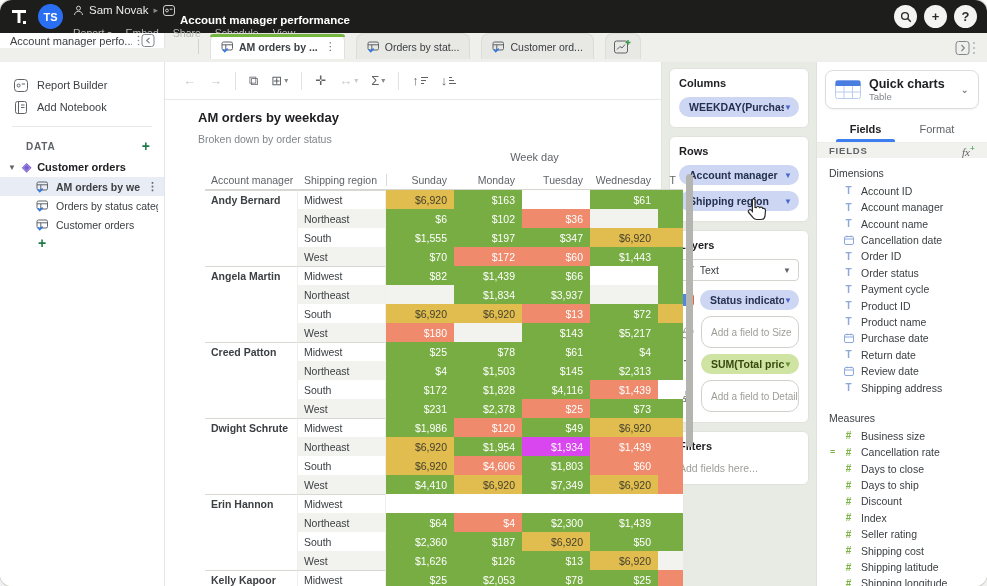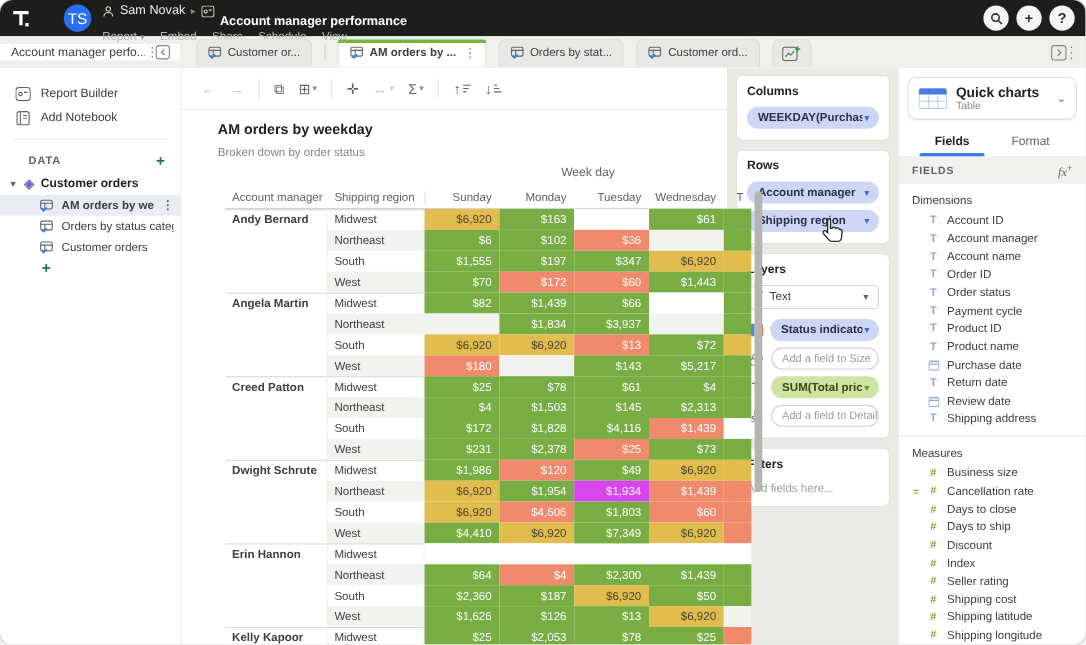--- a/index.html
+++ b/index.html
@@ -4,35 +4,35 @@
 <style>
   * { margin:0; padding:0; box-sizing:border-box; }
   html,body { background:#fff; font-family:"Liberation Sans", sans-serif; }
   .window { position:relative; width:987px; height:586px; border-radius:12px; overflow:hidden;
             box-shadow:0 0 0 1px #cfcfca, 0 6px 18px rgba(0,0,0,.15); background:#fff; }
 
   
   .topbar { height:33px; background:#1d1d1b; display:flex; align-items:center; color:#fff; }
   .logo { width:38px; height:33px; display:flex; align-items:center; justify-content:center; }
   .avatar { width:25px; height:25px; border-radius:50%; background:#2a6ff1; color:#fff;
-            font-size:14px; font-weight:normal; display:flex; align-items:center; justify-content:center; margin-left:20px; }
+            font-size:11px; font-weight:bold; display:flex; align-items:center; justify-content:center; margin-left:0; }
   .crumbwrap { margin-left:10px; display:flex; flex-direction:column; justify-content:center; gap:1px; }
   .crumbs { display:flex; align-items:center; gap:5px; font-size:11.5px; }
   .crumb-user { color:#ececea; }
   .crumb-sep { color:#8a8a86; font-size:9px; }
   .crumb-page { color:#ffffff; font-weight:bold;margin-top:20px; }
   .topmenu { display:flex; gap:14px; font-size:10.5px; color:#b9b9b5; }
   .menu-item { cursor:default; display:flex; align-items:center; gap:3px; }
   .caret-sm { font-size:8px; color:#9a9a96; }
   .topbar-right { margin-left:auto; margin-right:10px; display:flex; gap:7px; }
   .circlebtn { width:23px; height:23px; border-radius:50%; background:#f4f4f2; color:#2b2b29;
                display:flex; align-items:center; justify-content:center; font-size:13px; font-weight:bold; }
 
   
-  .tabrow { height:29px; background:#efefeb; display:flex; align-items:center; }
+  .tabrow { height:29px; background:#efefeb; display:flex; align-items:flex-start;gap:20px; }
   .sb-header { width:165px; background:#fff; border-right:1px solid #e4e4e0; display:flex; align-items:center;
                padding:0 8px 0 10px; gap:4px; }
   .sb-header-title { flex:1; font-size:11px; color:#3c4043; white-space:nowrap; overflow:hidden; }
   .tabs { display:flex; align-items:flex-end; padding-left:13px; gap:11px; flex:1; }
   .tab { height:26px; border-radius:8px 8px 0 0; background:#e8e8e4; border:1px solid #dcdcd8; border-bottom:none;
          display:flex; align-items:center; gap:5px; padding:0 10px; font-size:10.5px; color:#3c4043; position:relative; }
   .tab.active { background:#fff; border-color:#e0e0dc; font-weight:bold; padding-right:6px; }
   .tab.active::before { content:""; position:absolute; top:0; left:-1px; right:-1px; height:3px;
                         background:#74b63e; border-radius:8px 8px 0 0; }
   .tabdots { color:#5f6368; font-weight:normal; padding:0 2px; font-size:11px; }
@@ -99,21 +99,21 @@
   .pill.blue .caret { color:#4a67cc; }
   .pill.green { background:#cfe3a2; color:#37490f; }
   .pill.green .caret { color:#6a8f2f; }
   .layersel { height:22px; border:1px solid #d4d4cf; border-radius:4px; display:flex; align-items:center; gap:6px;
               padding:0 7px; font-size:10.5px; color:#3c4043; margin-bottom:9px; }
   .layersel .caret { margin-left:auto; font-size:8px; color:#5f6368; }
   .slotrow { display:flex; align-items:center; gap:6px; margin-bottom:6px; }
   .slotrow:last-child { margin-bottom:0; }
   .sloticon { width:16px; display:flex; justify-content:center; flex-shrink:0; }
   .slotfield { flex:1; min-width:0; }
-  .ghost { height:20px; border:1px solid #d2d2cd; border-radius:10px; background:#fff; display:flex; align-items:center;
+  .ghost { height:32px; border:1px solid #d2d2cd; border-radius:10px; background:#fff; display:flex; align-items:center;
            padding-left:9px; font-size:10px; color:#9e9e98; white-space:nowrap; overflow:hidden; }
   .ticon { font-weight:bold; color:#6b6b66; font-size:11px; }
   .statusicon { width:15px; height:12px; border-radius:3px; overflow:hidden; display:flex; }
   .statusicon i { display:block; height:100%; }
   .filters-ph { font-size:10.5px; color:#9e9e98; margin-top:10px; }
 
   
   .fields { width:171px; background:#fff; border-left:1px solid #e0e0dc; display:flex; flex-direction:column; flex-shrink:0; overflow:hidden; }
   .qc-card { margin:8px; border:1px solid #dcdcd8; border-radius:8px; padding:6px 9px; display:flex; align-items:center; gap:8px;
              box-shadow:0 1px 2px rgba(0,0,0,.05); }
@@ -210,31 +210,20 @@
           <svg width="20" height="15" viewBox="0 0 20 15">
             <circle cx="2.5" cy="3.5" r="0.8" fill="#80868b"></circle>
             <circle cx="2.5" cy="7.5" r="0.8" fill="#80868b"></circle>
             <circle cx="2.5" cy="11.5" r="0.8" fill="#80868b"></circle>
             <rect x="6" y="1.5" width="12" height="12" rx="2.5" fill="none" stroke="#80868b"></rect>
             <path d="M13.5 5l-2.8 2.5 2.8 2.5" fill="none" stroke="#80868b" stroke-width="1.2"></path>
           </svg>
         </span>
     </div>
     <div class="tabs" id="tabs">
-        <div class="tab">
-          <span>
-            <svg width="13" height="12" viewBox="0 0 13 12">
-              <rect x="1" y="1" width="10.5" height="8" rx="1.5" fill="none" stroke="#5f6368"></rect>
-              <line x1="1" y1="3.8" x2="11.5" y2="3.8" stroke="#5f6368"></line>
-              <line x1="4.8" y1="3.8" x2="4.8" y2="9" stroke="#5f6368"></line>
-              <path d="M1.8 8.6l1.9 2 3-3" stroke="#2f7ae5" stroke-width="1.5" fill="none"></path>
-            </svg>
-          </span>
-          <span class="tablabel">Customer or...</span>
-        </div>
         <div class="tabsep"></div>
         <div class="tab active">
           <span>
             <svg width="13" height="12" viewBox="0 0 13 12">
               <rect x="1" y="1" width="10.5" height="8" rx="1.5" fill="none" stroke="#5f6368"></rect>
               <line x1="1" y1="3.8" x2="11.5" y2="3.8" stroke="#5f6368"></line>
               <line x1="4.8" y1="3.8" x2="4.8" y2="9" stroke="#5f6368"></line>
               <path d="M1.8 8.6l1.9 2 3-3" stroke="#2f7ae5" stroke-width="1.5" fill="none"></path>
             </svg>
           </span>
@@ -694,20 +683,31 @@
           </div>
           <div class="fitem">
             <span class="icon ticon-blue">T</span>
             <span>Account manager</span>
           </div>
           <div class="fitem">
             <span class="icon ticon-blue">T</span>
             <span>Account name</span>
           </div>
           <div class="fitem">
+            <span class="icon">
+              <svg width="10" height="10" viewBox="0 0 10 10">
+                <rect x="0.5" y="1.5" width="9" height="8" rx="1.5" fill="none" stroke="#8fa8dc"></rect>
+                <line x1="0.5" y1="4" x2="9.5" y2="4" stroke="#8fa8dc"></line>
+                <line x1="3" y1="0.5" x2="3" y2="2.3" stroke="#8fa8dc"></line>
+                <line x1="7" y1="0.5" x2="7" y2="2.3" stroke="#8fa8dc"></line>
+              </svg>
+            </span>
+            <span>Cancellation date</span>
+          </div>
+          <div class="fitem">
             <span class="icon ticon-blue">T</span>
             <span>Order ID</span>
           </div>
           <div class="fitem">
             <span class="icon ticon-blue">T</span>
             <span>Order status</span>
           </div>
           <div class="fitem">
             <span class="icon ticon-blue">T</span>
             <span>Payment cycle</span>

